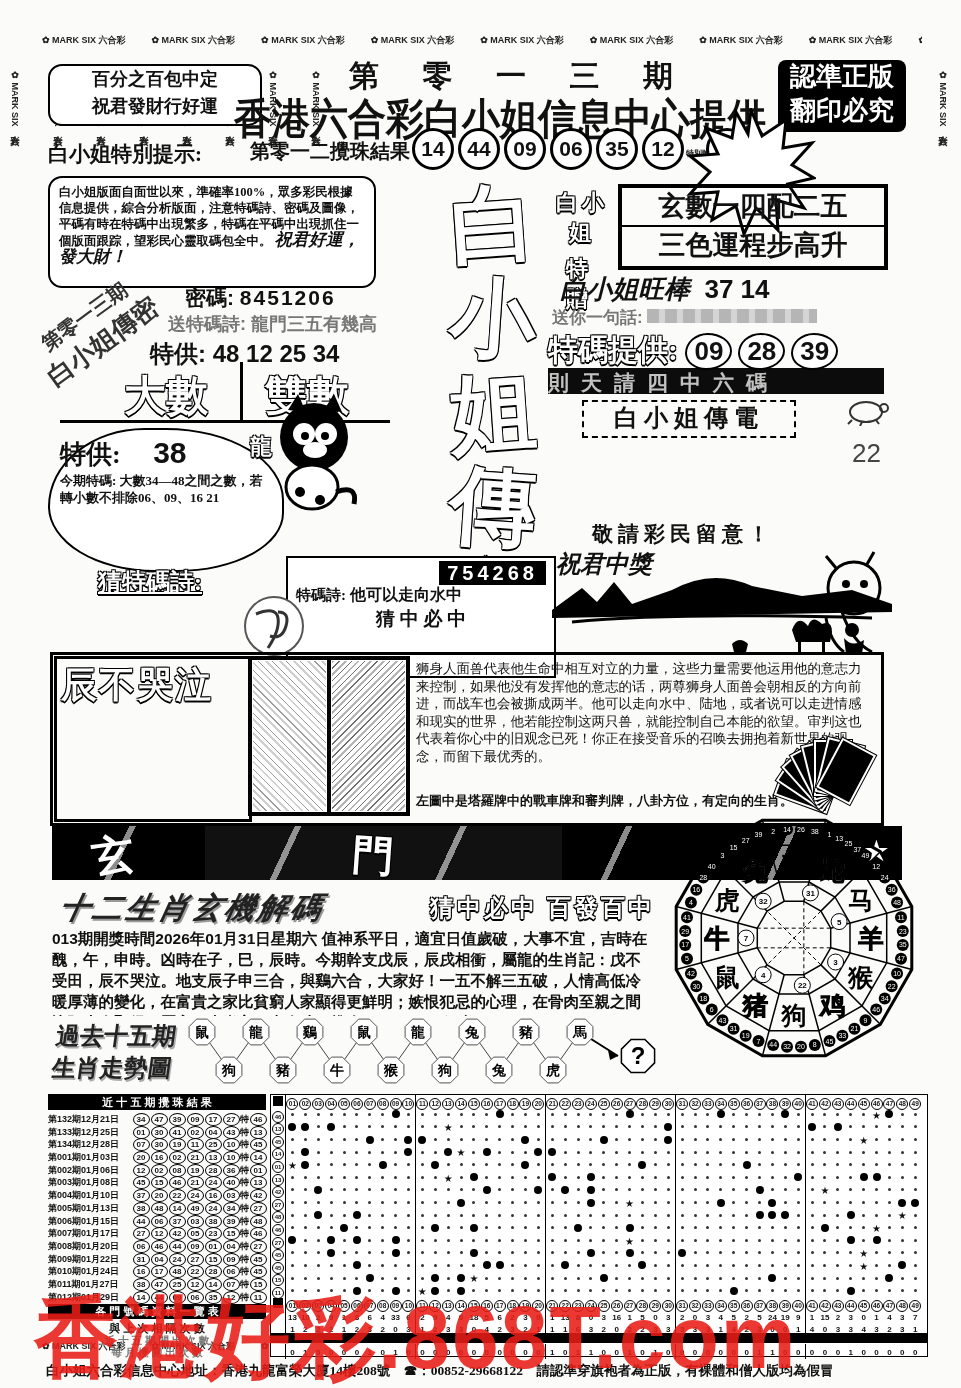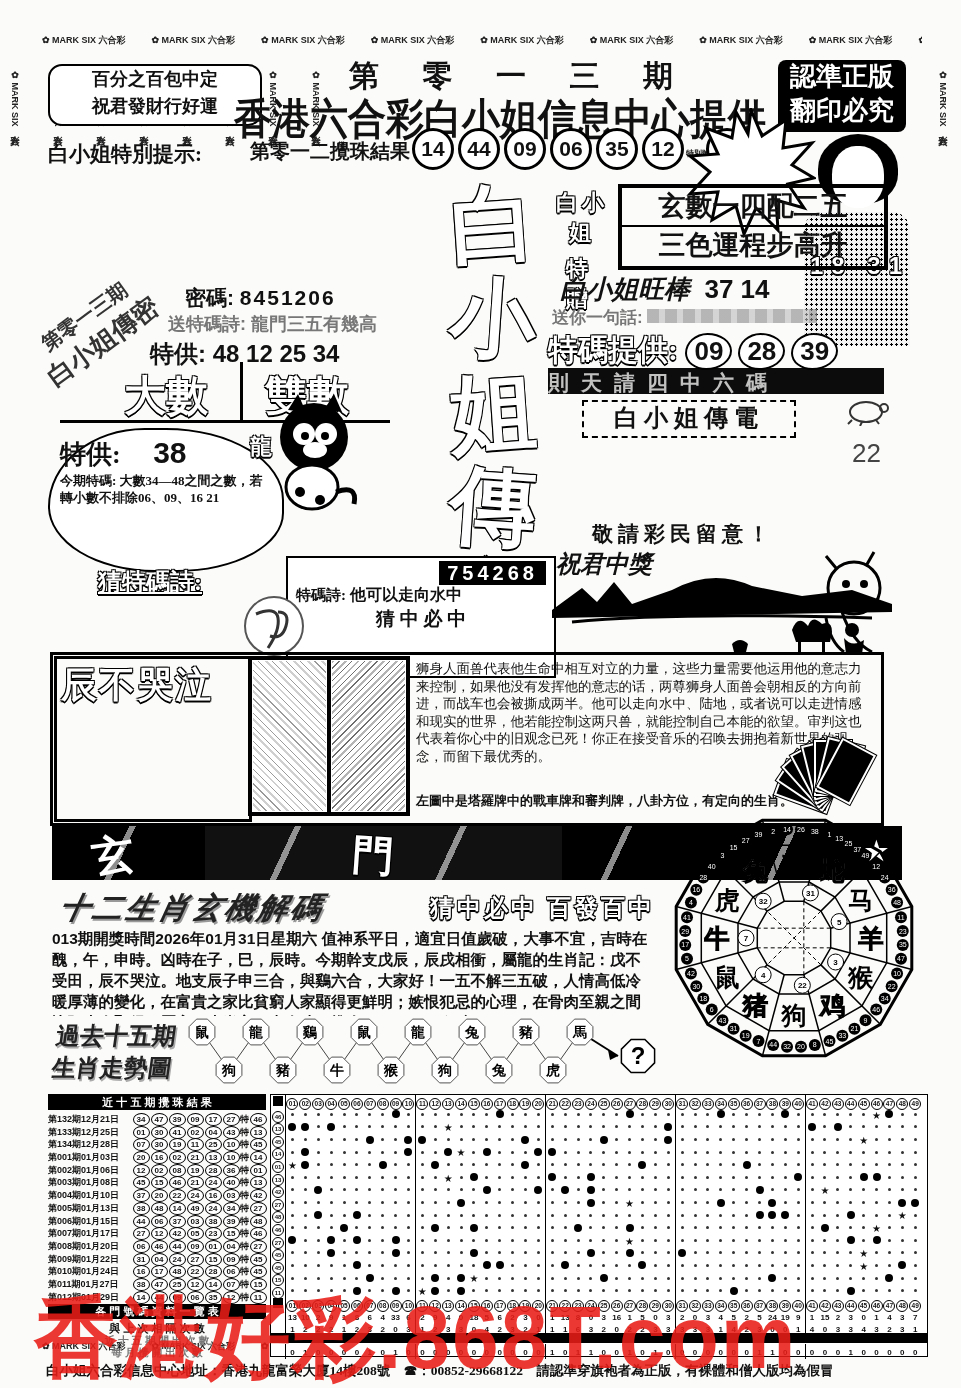--- a/index.html
+++ b/index.html
@@ -84,27 +84,25 @@
     <span>翻印必究</span>
   </div>
   <div class="abs brush" style="left:48px;top:140px;font-size:21px;">白小姐特別提示:</div>
   <div class="abs brush" style="left:250px;top:138px;font-size:20px;">第零一二攪珠結果</div>
   <div class="abs" id="balls" style="left:410px;top:128px;width:360px;white-space:nowrap;"><span class="ball">14</span><span class="ball">44</span><span class="ball">09</span><span class="ball">06</span><span class="ball">35</span><span class="ball">12</span><span class="tinylabel" style="width: 18px;">特別號碼</span><span class="ball">11</span></div>
 
   <svg class="abs" style="left:686px;top:108px;" width="130" height="130" viewBox="0 0 130 130">
     <polygon points="65,2 76,28 100,12 97,40 126,35 106,57 128,70 102,76 118,100 90,92 92,122 70,100 58,126 50,98 26,112 32,84 4,86 24,64 4,48 32,46 20,20 46,30 50,4 62,26" fill="#fff" stroke="#000" stroke-width="3"></polygon>
   </svg>
 
-  <div class="abs" style="left:796px;top:134px;width:122px;height:212px;overflow:hidden;">
-    <div style="position:absolute;left:22px;top:0;width:80px;height:70px;background:#000;border-radius:50% 50% 42% 42%;"></div>
-    <div style="position:absolute;left:36px;top:12px;width:52px;height:62px;background:#fff;border-radius:46%;"></div>
-    <div style="position:absolute;left:8px;top:78px;width:106px;height:134px;border-radius:18px 18px 0 0;background:radial-gradient(#000 1.2px,transparent 1.3px);background-size:5px 5px;background-color:#f2f2f2;"></div>
-    <div class="outline" style="position:absolute;left:14px;top:118px;font-size:24px;letter-spacing:8px;">18 31</div>
-  </div>
-
+
+  <div class="abs roundbox" style="left:48px;top:176px;width:306px;height:96px;padding:6px 9px;font-size:12.5px;line-height:16px;font-family:'Liberation Serif',serif;font-weight:bold;">
+    <span>白小姐版面自面世以來，準確率100%，眾多彩民根據信息提供，綜合分析版面，注意特碼詩、密碼及圖像，平碼有時在特碼中出現繁多，特碼在平碼中出現抓住一個版面跟踪，望彩民心靈取碼包全中。</span>
+    <span class="brush" style="font-size:17px;font-style:italic;">祝君好運，發大財！</span>
+  </div>
   <div class="abs" style="left:185px;top:284px;font-size:21px;font-weight:bold;">
     <span>密碼:</span>
     <span style="letter-spacing:2px;">8451206</span>
   </div>
   <div class="abs faded" style="left:168px;top:312px;font-size:18px;font-weight:bold;filter:blur(.4px);">
     <span>送特碼詩:</span>
     <span>龍門三五有幾高</span>
   </div>
   <div class="abs" style="left:150px;top:338px;font-size:24px;font-weight:bold;">
     <span>特供:</span>

